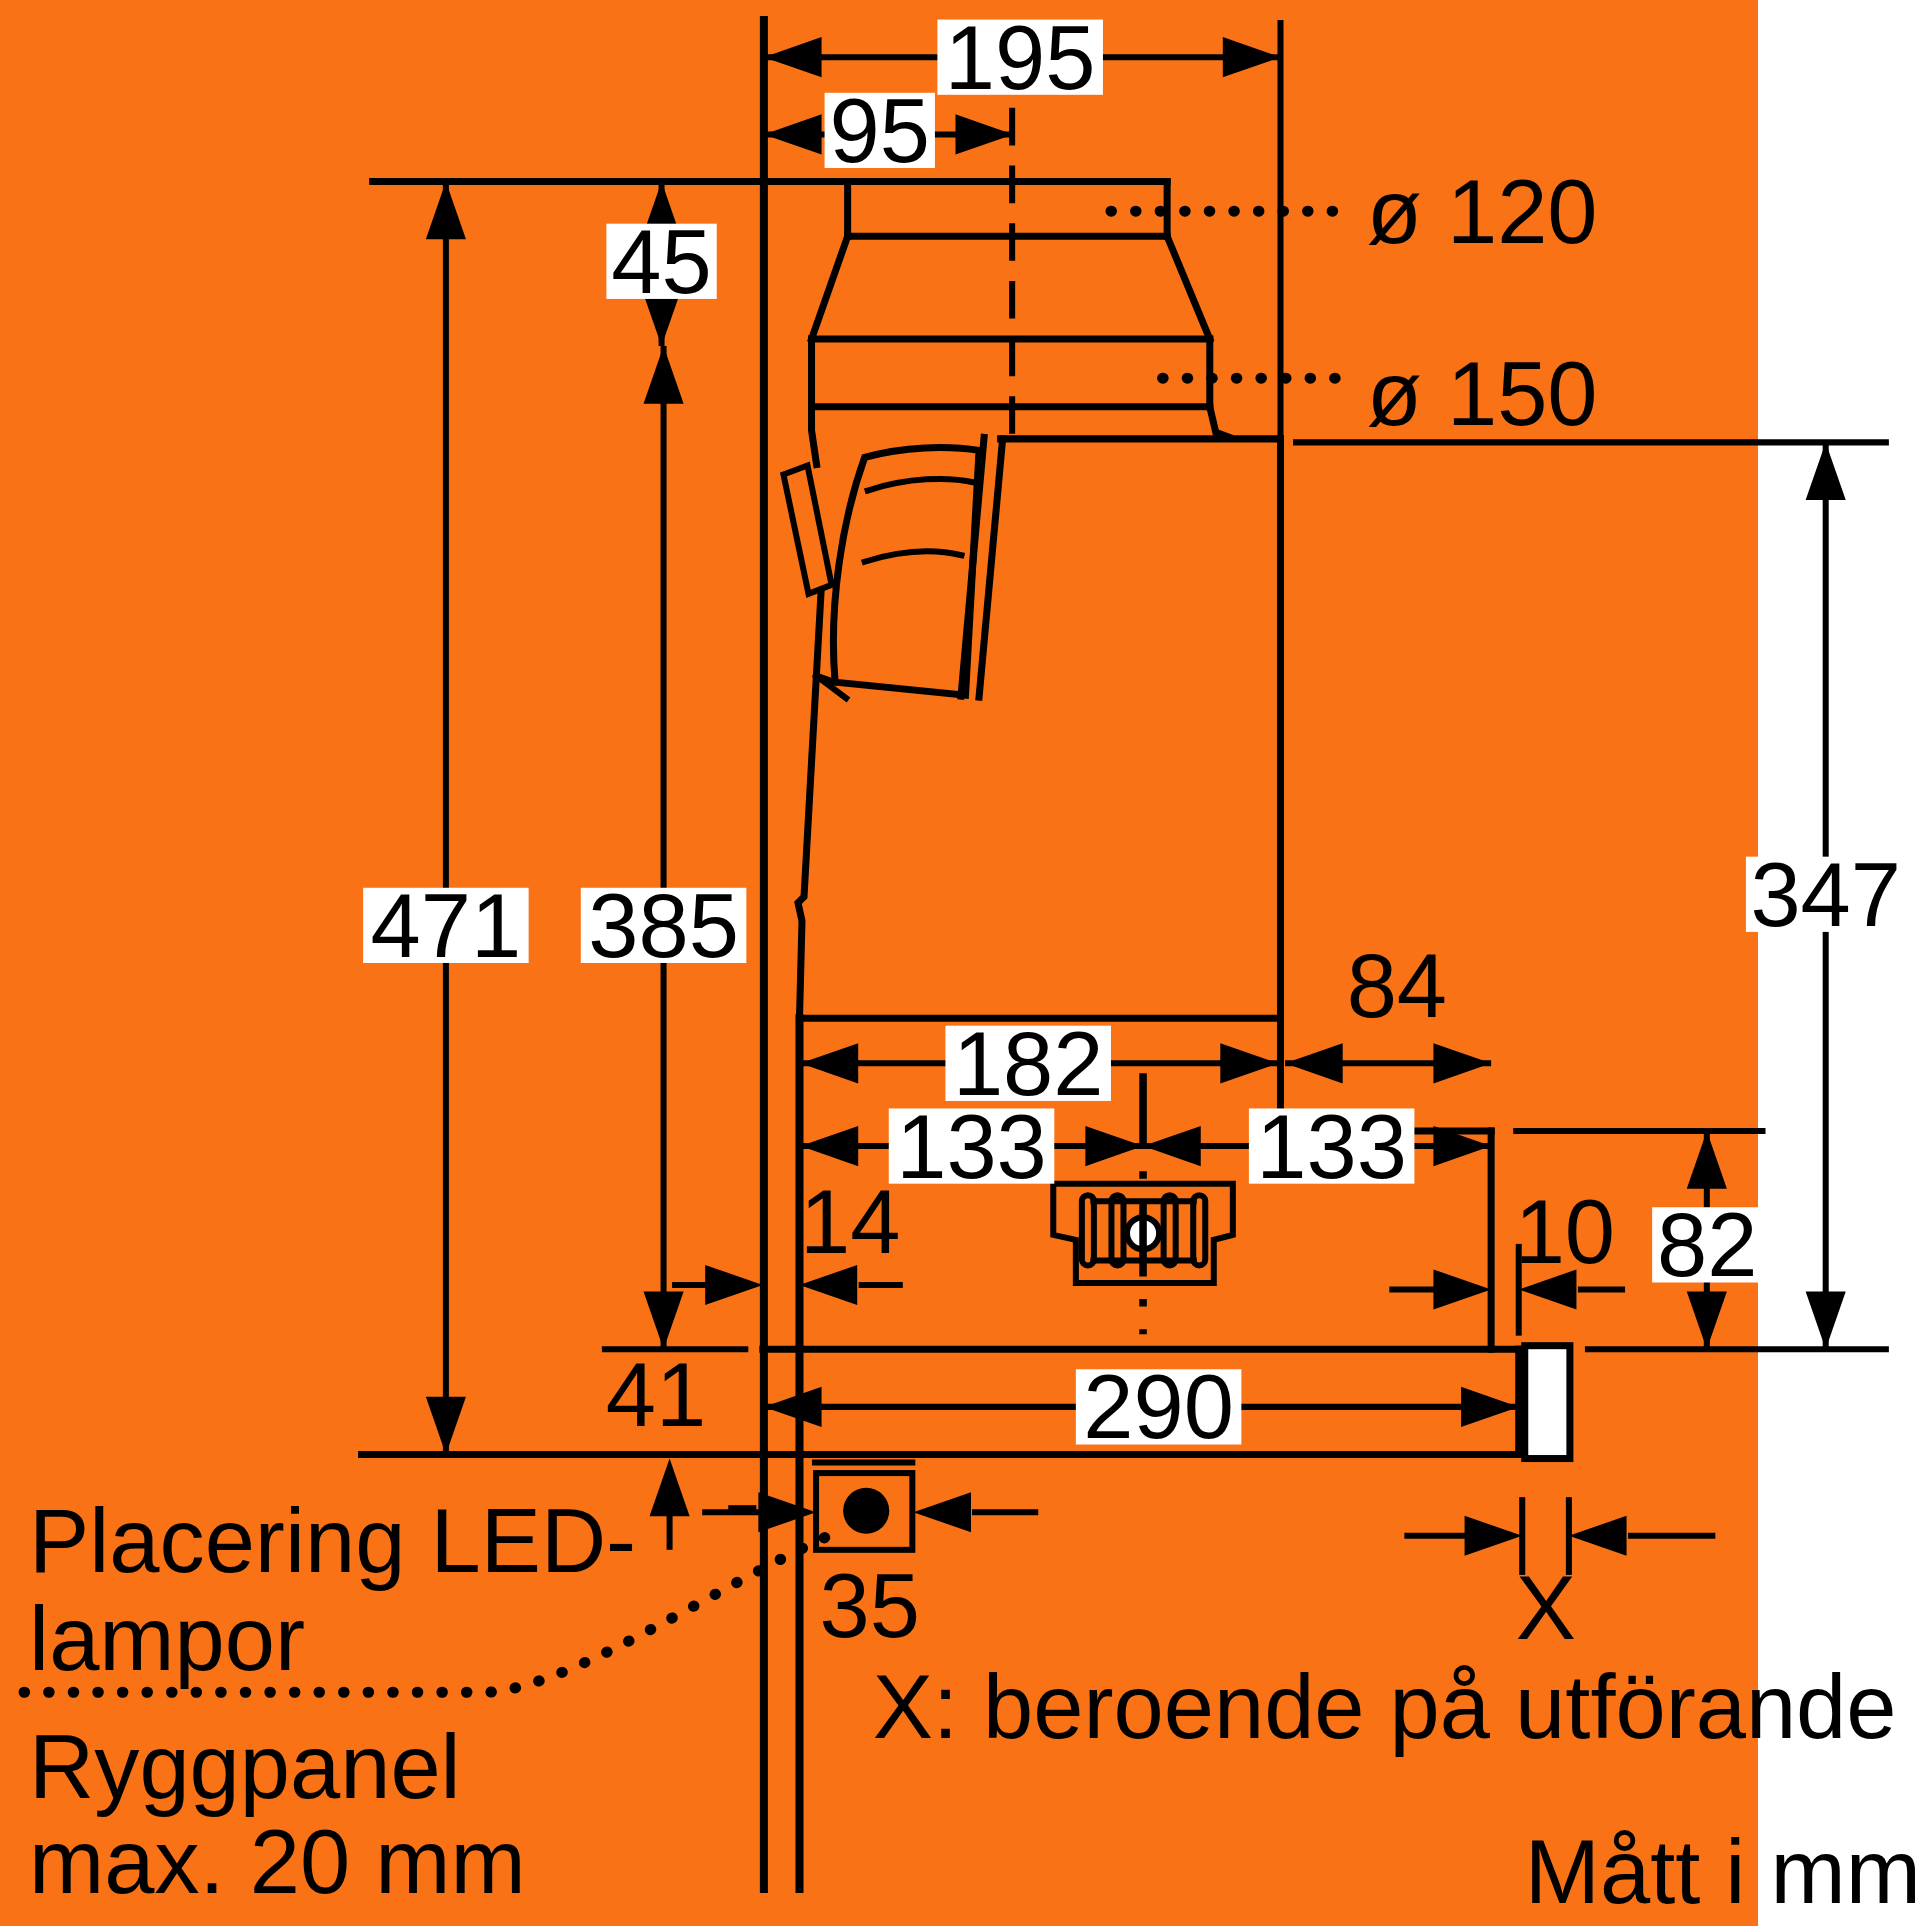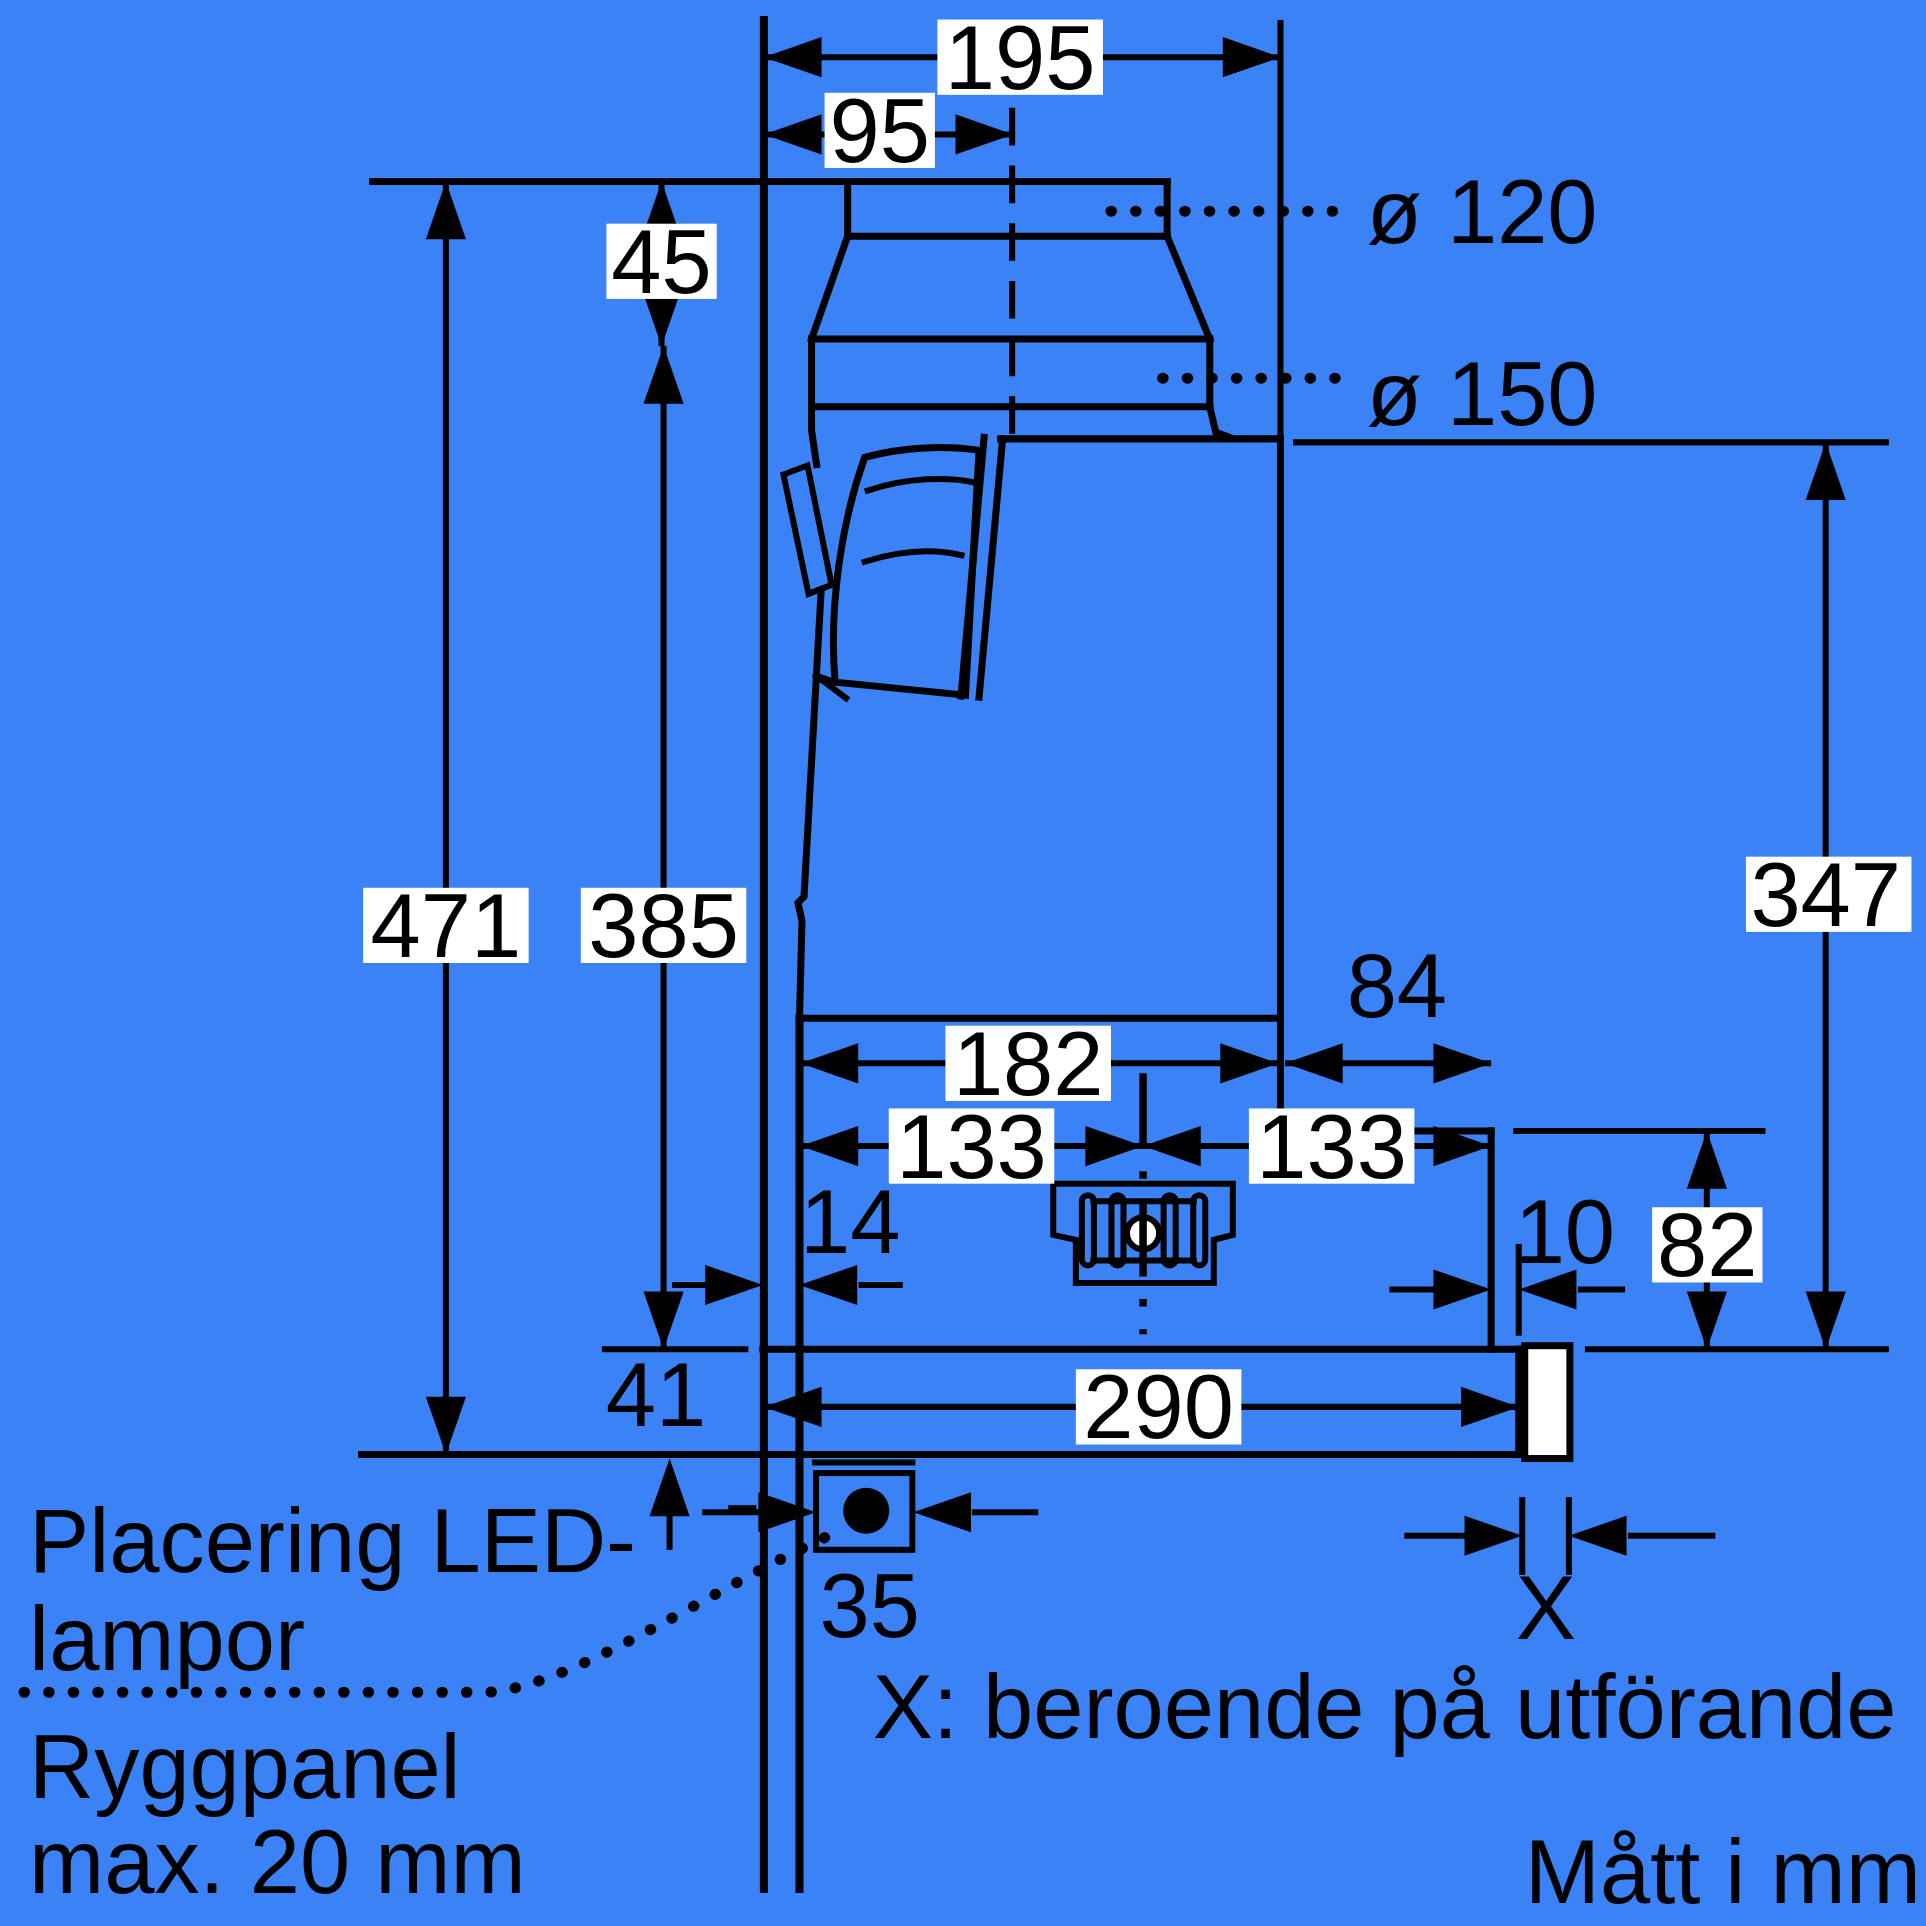--- a/index.html
+++ b/index.html
@@ -1,16 +1,16 @@
 <!DOCTYPE html>
 <html style="font-size:8px"><head>
 <meta charset="utf-8">
 <style>
   html,body{margin:0;padding:0;background:#ffffff;}
-  .stage{width:1926px;height:1926px;background:#3b82f6;position:relative;font-family:"Liberation Sans",sans-serif;text-align:right;}
+  .stage{width:1758px;height:1926px;background:#f97316;position:relative;font-family:"Liberation Sans",sans-serif;text-align:right;}
   svg{display:block;}
   text{font-family:"Liberation Sans","DejaVu Sans",sans-serif;fill:#000;}
   .dimtxt{font-size:180px;}
   .notetxt{font-size:180px;}
 </style>
 </head>
 <body>
 
 <div class="stage">
 <svg viewBox="0 0 3840 3840" width="1926" height="1926">

